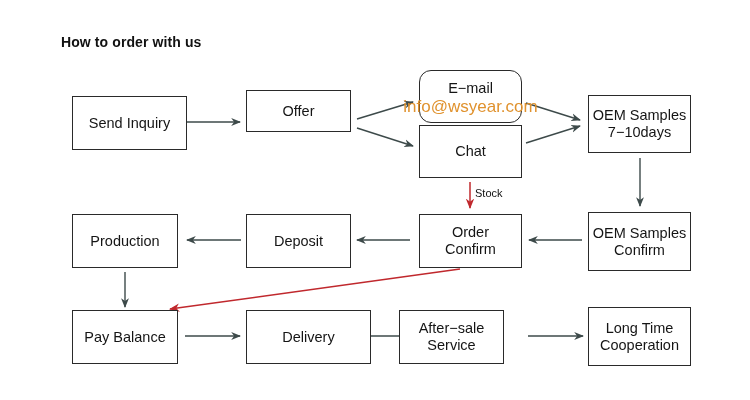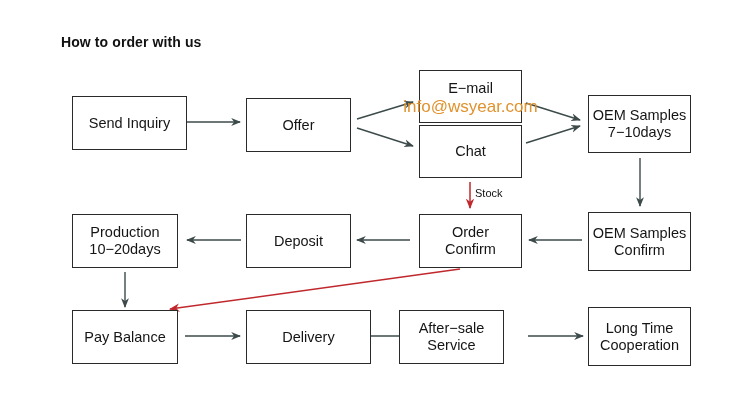--- a/index.html
+++ b/index.html
@@ -62,38 +62,37 @@
   <line x1="185" y1="336" x2="240" y2="336" stroke="#3d4a4a" stroke-width="1.4" marker-end="url(#ah)"></line>
   <line x1="358" y1="336" x2="413" y2="336" stroke="#3d4a4a" stroke-width="1.4" marker-end="url(#ah)"></line>
   <line x1="528" y1="336" x2="583" y2="336" stroke="#3d4a4a" stroke-width="1.4" marker-end="url(#ah)"></line>
 </svg>
 
 <div class="stock">Stock</div>
 
 <div class="box" style="left:72px;top:96px;width:115px;height:54px;">
   <span>Send Inquiry</span>
 </div>
-<div class="box" style="left:246px;top:98px;width:105px;height:54px;">
+<div class="box" style="left:246px;top:90px;width:105px;height:42px;">
   <span>Offer</span>
 </div>
-<div class="box" style="left:419px;top:70px;width:103px;height:53px;">
+<div class="box" style="left:419px;top:70px;width:103px;height:53px;border-radius:12px;">
   <span>E−mail</span>
   <span class="sub">info@wsyear.com</span>
 </div>
 <div class="box" style="left:419px;top:125px;width:103px;height:53px;">
   <span>Chat</span>
 </div>
 <div class="box" style="left:588px;top:95px;width:103px;height:58px;">
   <span>OEM Samples</span>
   <span>7−10days</span>
 </div>
 
 <div class="box" style="left:72px;top:214px;width:106px;height:54px;">
   <span>Production</span>
-  <span>10−20days</span>
 </div>
 <div class="box" style="left:246px;top:214px;width:105px;height:54px;">
   <span>Deposit</span>
 </div>
 <div class="box" style="left:419px;top:214px;width:103px;height:54px;">
   <span>Order</span>
   <span>Confirm</span>
 </div>
 <div class="box" style="left:588px;top:212px;width:103px;height:59px;">
   <span>OEM Samples</span>

